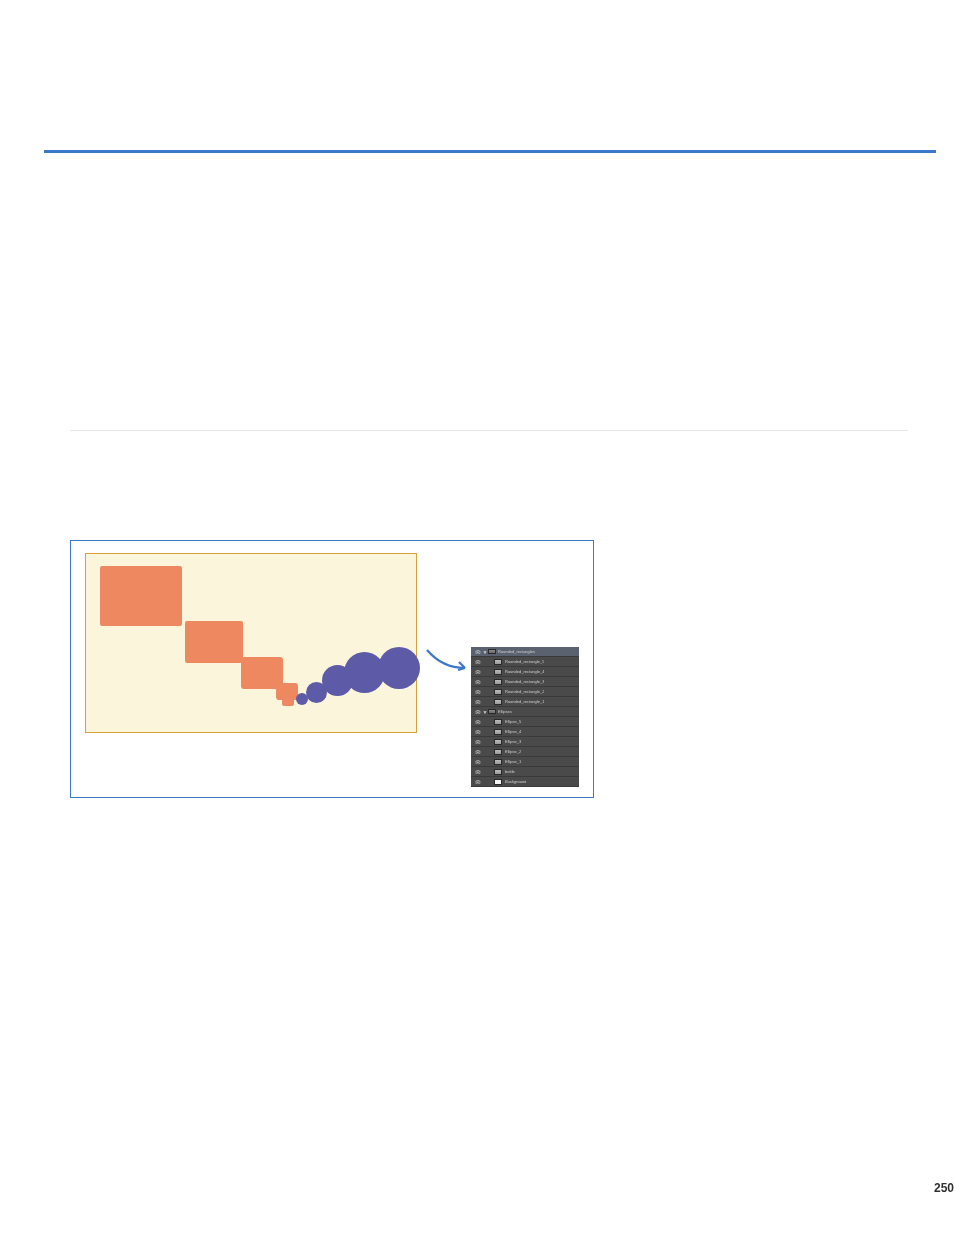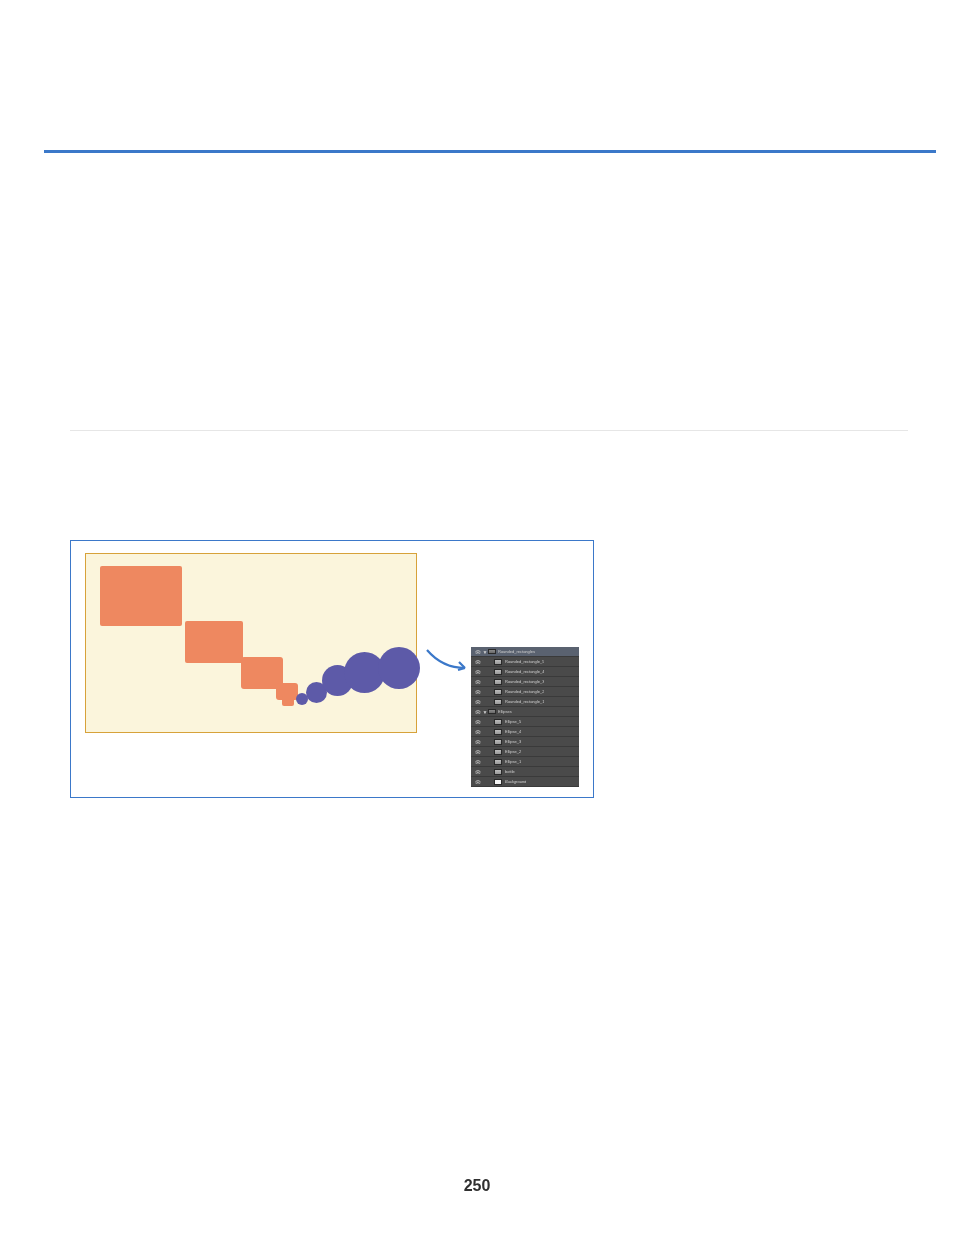--- a/index.html
+++ b/index.html
@@ -141,23 +141,23 @@
   }
   .panel-row .label {
     white-space: nowrap;
     overflow: hidden;
   }
   .pagenum {
     position: absolute;
     bottom: 40px;
     left: 0;
     width: 100%;
-    text-align: center;
+    text-align: right;
     font-weight: bold;
-    font-size: 16px;
+    font-size: 12px;
     color: #303030;
   }
 </style>
 </head>
 <body>
 
 <div class="top-rule"></div>
 <div class="mid-rule"></div>
 
 <div class="figure">

